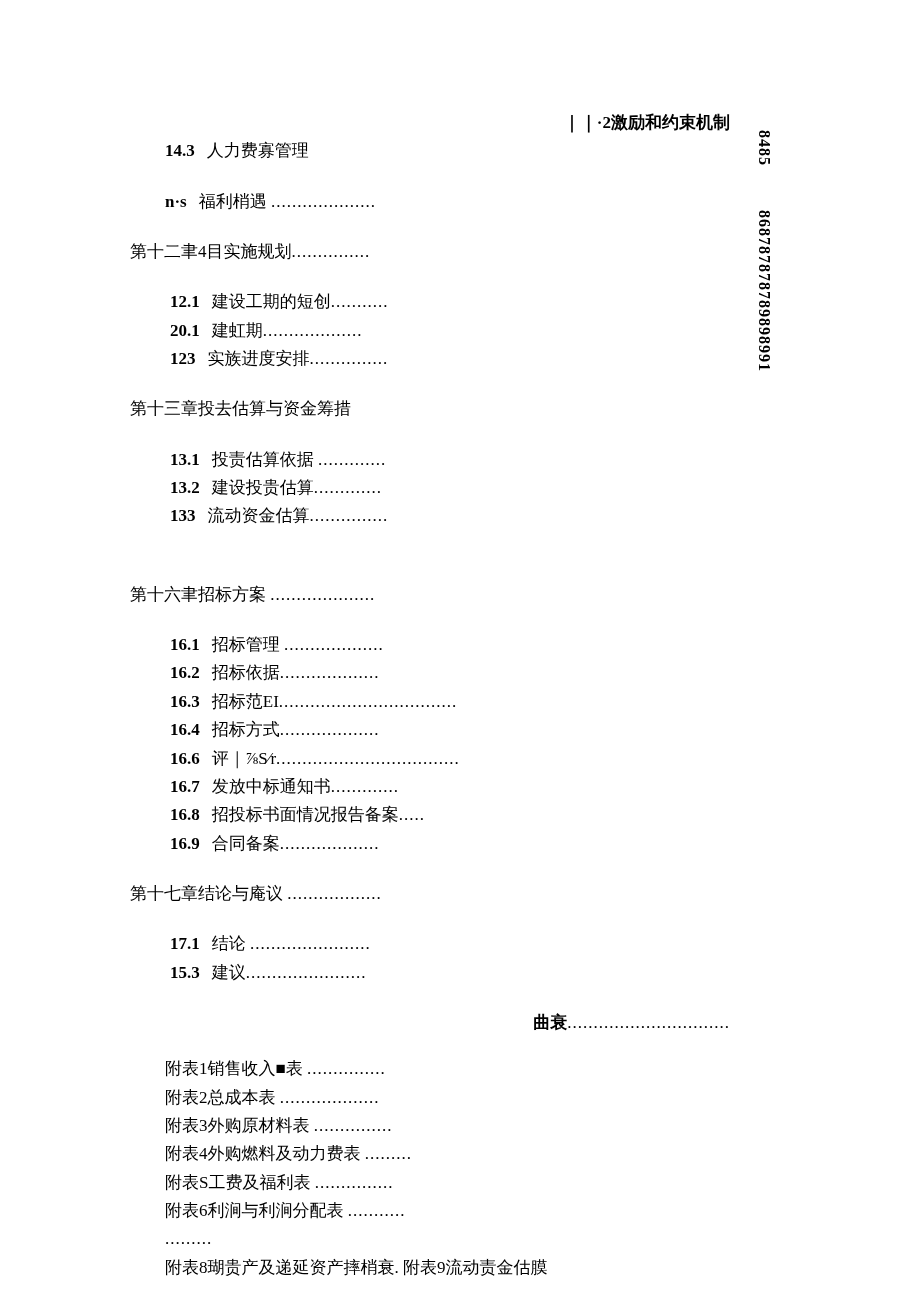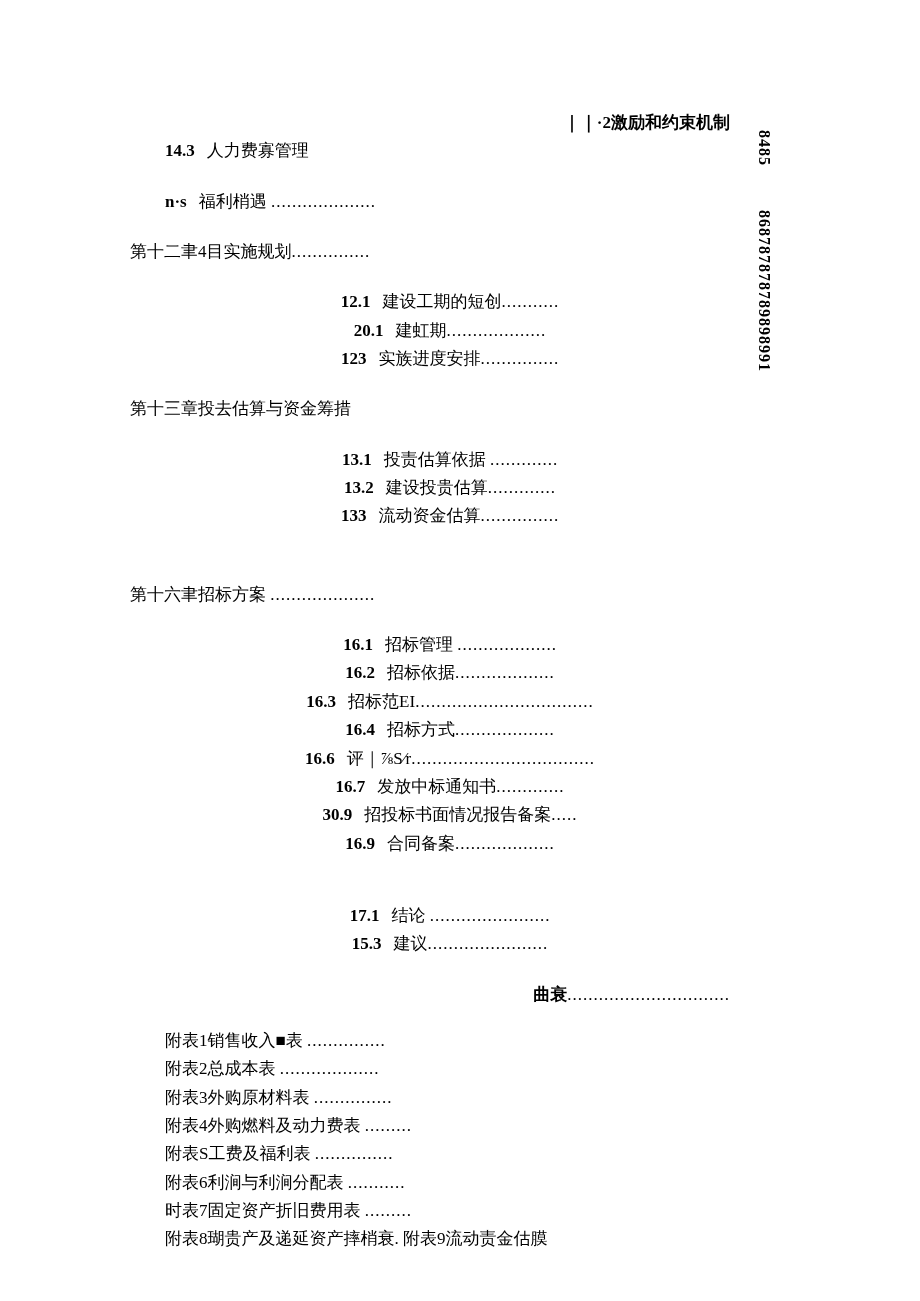--- a/index.html
+++ b/index.html
@@ -18,21 +18,21 @@
     width: 600px;
     font-size: 17px;
     line-height: 1.55;
   }
   .row {
     display: flex;
     white-space: pre;
     margin-bottom: 2px;
   }
   .indent1 { padding-left: 35px; }
-  .indent2 { padding-left: 40px; justify-content: center; }
+  .indent2 { padding-left: 40px; }
   .num { font-weight: bold; margin-right: 12px; }
   .noNum { }
   .label { }
   .dots { font-weight: normal; letter-spacing: 1px; }
   .gap-sm { height: 18px; }
   .gap-md { height: 22px; }
   .gap-xl { height: 50px; }
   .bold { font-weight: bold; justify-content: flex-end; }
   .sidecol {
     position: absolute;
@@ -69,33 +69,34 @@
     <div class="row indent2"><span class="num">133</span><span class="label">流动资金估算</span><span class="dots">...............</span></div>
     <div class="gap-xl"></div>
     <div class="row noNum"><span class="label">第十六聿招标方案 </span><span class="dots">....................</span></div>
     <div class="gap-md"></div>
     <div class="row indent2"><span class="num">16.1</span><span class="label">招标管理 </span><span class="dots">...................</span></div>
     <div class="row indent2"><span class="num">16.2</span><span class="label">招标依据</span><span class="dots">...................</span></div>
     <div class="row indent2"><span class="num">16.3</span><span class="label">招标范EI</span><span class="dots">..................................</span></div>
     <div class="row indent2"><span class="num">16.4</span><span class="label">招标方式</span><span class="dots">...................</span></div>
     <div class="row indent2"><span class="num">16.6</span><span class="label">评｜⅞S⁄r</span><span class="dots">...................................</span></div>
     <div class="row indent2"><span class="num">16.7</span><span class="label">发放中标通知书</span><span class="dots">.............</span></div>
-    <div class="row indent2"><span class="num">30.9</span><span class="label">招投标书面情况报告备案</span><span class="dots">.....</span></div>
+    <div class="row indent2"><span class="num">16.8</span><span class="label">招投标书面情况报告备案</span><span class="dots">.....</span></div>
     <div class="row indent2"><span class="num">16.9</span><span class="label">合同备案</span><span class="dots">...................</span></div>
     <div class="gap-md"></div>
+    <div class="row noNum"><span class="label">第十七章结论与庵议 </span><span class="dots">..................</span></div>
     <div class="gap-md"></div>
     <div class="row indent2"><span class="num">17.1</span><span class="label">结论 </span><span class="dots">.......................</span></div>
     <div class="row indent2"><span class="num">15.3</span><span class="label">建议</span><span class="dots">.......................</span></div>
     <div class="gap-md"></div>
     <div class="row noNum bold"><span class="label">曲衰</span><span class="dots">...............................</span></div>
     <div class="gap-sm"></div>
     <div class="row indent1 noNum"><span class="label">附表1销售收入■表 </span><span class="dots">...............</span></div>
     <div class="row indent1 noNum"><span class="label">附表2总成本表 </span><span class="dots">...................</span></div>
     <div class="row indent1 noNum"><span class="label">附表3外购原材料表 </span><span class="dots">...............</span></div>
     <div class="row indent1 noNum"><span class="label">附表4外购燃料及动力费表 </span><span class="dots">.........</span></div>
     <div class="row indent1 noNum"><span class="label">附表S工费及福利表 </span><span class="dots">...............</span></div>
     <div class="row indent1 noNum"><span class="label">附表6利涧与利涧分配表 </span><span class="dots">...........</span></div>
-    <div class="row indent1 noNum"><span class="label">时表7固定资产折旧费用表 </span><span class="dots">.........</span></div>
+    <div class="row indent1 noNum"><span class="dots">.........</span></div>
     <div class="row indent1 noNum"><span class="label">附表8瑚贵产及递延资产摔梢衰. 附表9流动责金估膜</span><span class="dots"></span></div>
   </div>
 
 <div class="sidecol side1">8485</div>
 <div class="sidecol side2">868787878789898991</div>
 
 </body></html>

